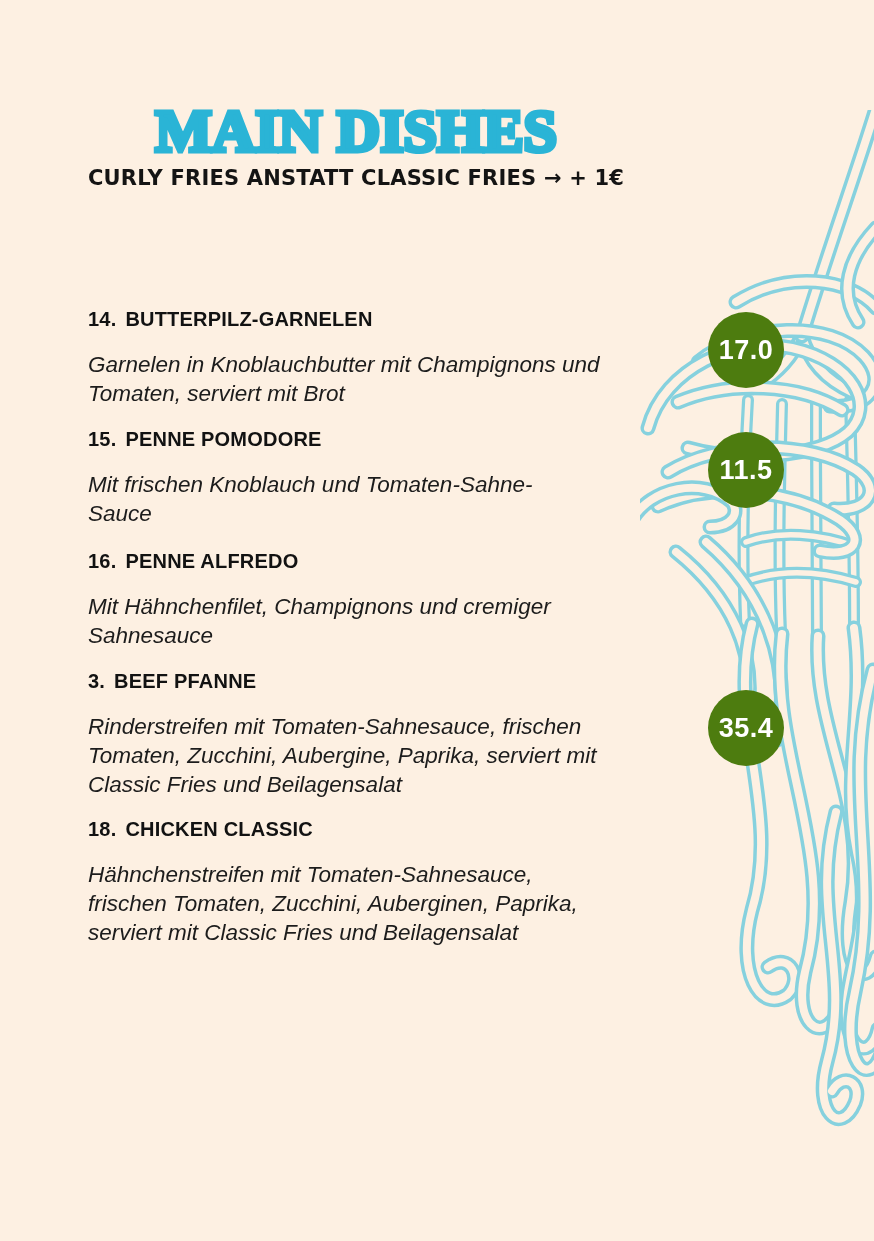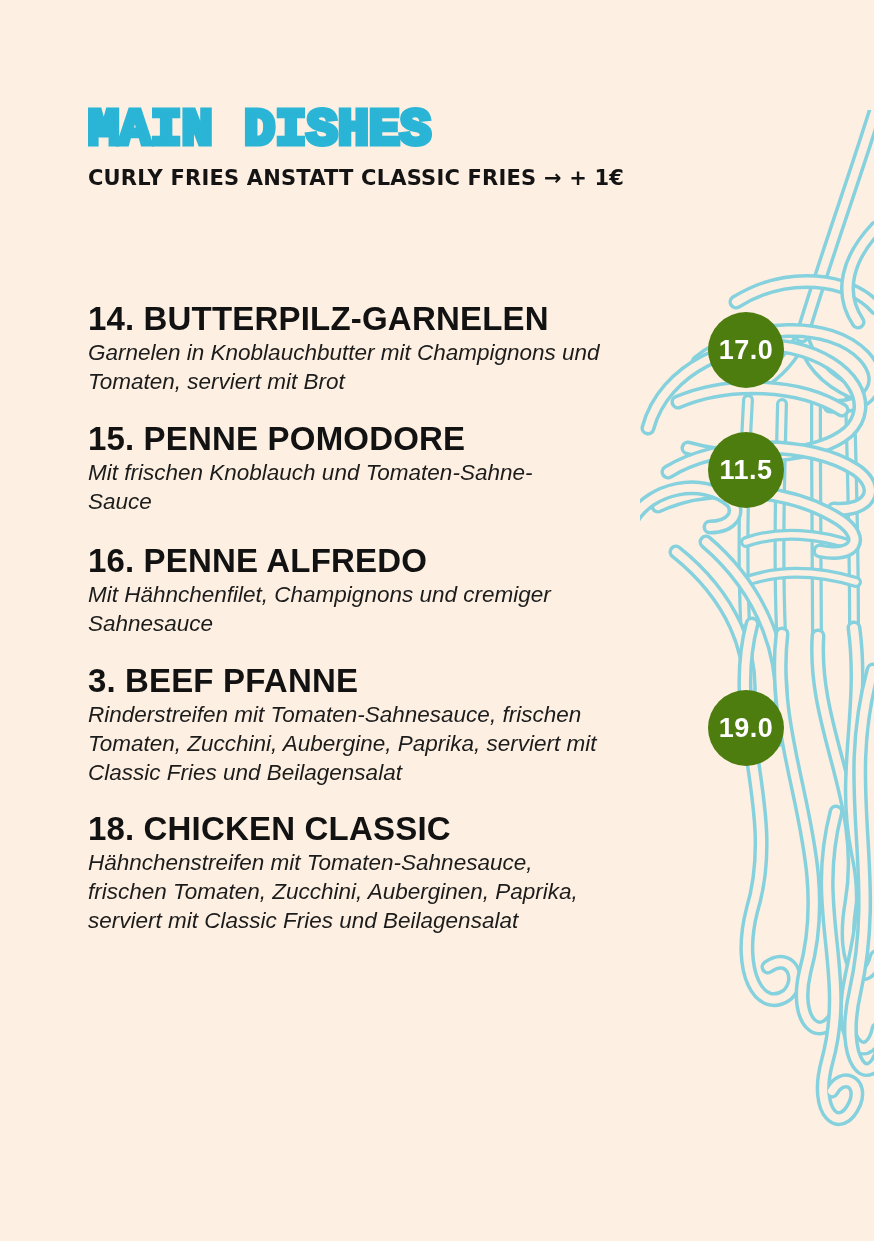--- a/index.html
+++ b/index.html
@@ -4,38 +4,38 @@
 <style>
   html,body { margin:0; padding:0; }
   .page {
     position:relative; width:874px; height:1241px;
     background:#fdf0e2; overflow:hidden;
     font-family:"Liberation Sans", sans-serif;
     color:#161616;
   }
   .header { position:absolute; left:88px; top:96px; }
   .title {
-    font-family:Liberation Mono, monospace;
-    font-weight:bold; font-size:52px; line-height:70px;
+    font-family:Liberation Serif, serif;
+    font-weight:bold; font-size:60px; line-height:70px;
     color:#2ab4d6; -webkit-text-stroke:5px #2ab4d6;
-    letter-spacing:0px; white-space:nowrap;
+    letter-spacing:0px; white-space:nowrap;text-align:center;
   }
   .subtitle {
     font-family:"DejaVu Sans", sans-serif;
     font-weight:bold; font-size:21px; letter-spacing:0.2px;
     color:#141414; white-space:nowrap;
   }
   .item { position:absolute; left:88px; width:585px; }
   .item-title {
-    font-size:33px; font-weight:bold; line-height:34px;
+    font-size:20px; font-weight:bold; line-height:34px;
     letter-spacing:0.2px; color:#121212; white-space:nowrap;
   }
   .item-num { margin-right:9px; }
   .item-desc {
-    margin-top:2px; font-size:22.5px; font-style:italic;
+    margin-top:14px; font-size:22.5px; font-style:italic;
     line-height:29px; color:#1c1c1c; white-space:pre-line;
   }
   .price {
     position:absolute; left:708px; width:76px; height:76px;
     border-radius:50%; background:#4d7c0f;
     color:#ffffff; font-weight:bold; font-size:27px;
     display:flex; align-items:center; justify-content:center;
     letter-spacing:0.5px;
   }
   .noodles { position:absolute; left:640px; top:110px; pointer-events:none; }
@@ -164,15 +164,15 @@
 
   <div class="item" style="top:812px">
     <div class="item-title"><span class="item-num">18.</span><span>CHICKEN CLASSIC</span></div>
     <div class="item-desc">Hähnchenstreifen mit Tomaten-Sahnesauce,
 frischen Tomaten, Zucchini, Auberginen, Paprika,
 serviert mit Classic Fries und Beilagensalat</div>
   </div>
 
   <div class="price" style="top:312px">17.0</div>
   <div class="price" style="top:432px">11.5</div>
-  <div class="price" style="top:690px">19.0</div>
+  <div class="price" style="top:690px">35.4</div>
 
 </div>
 
 </body></html>

